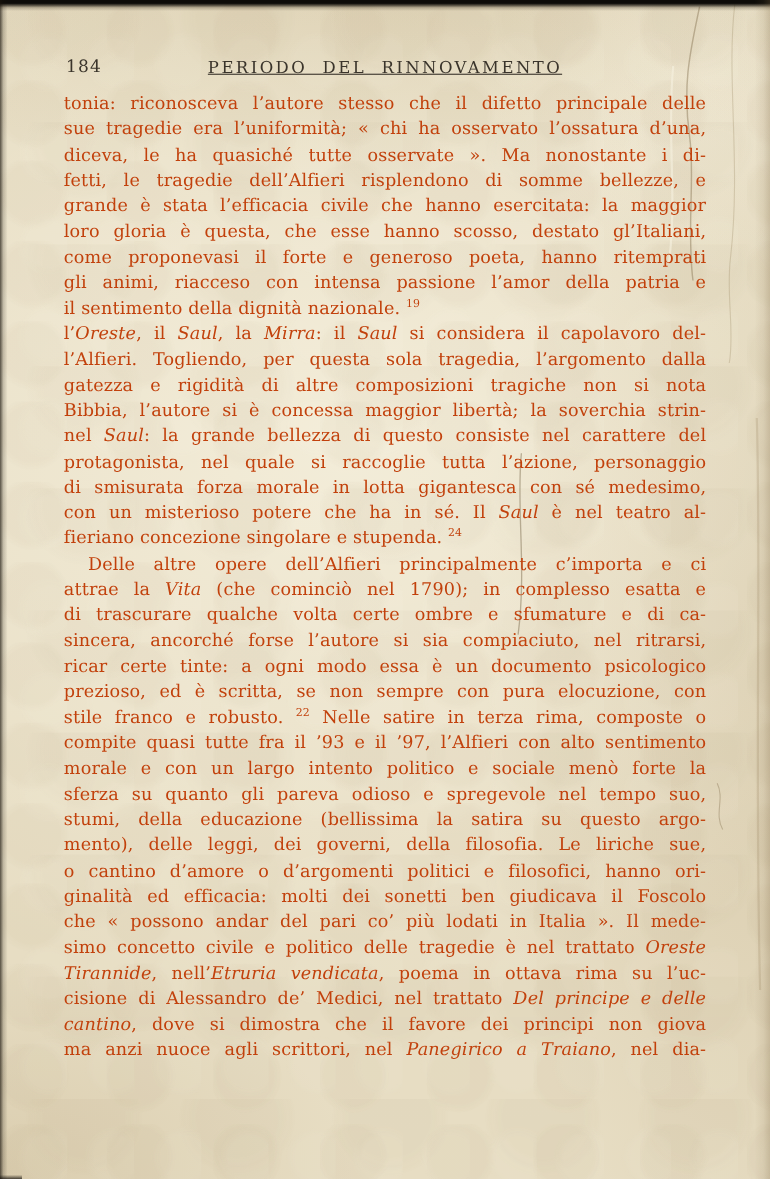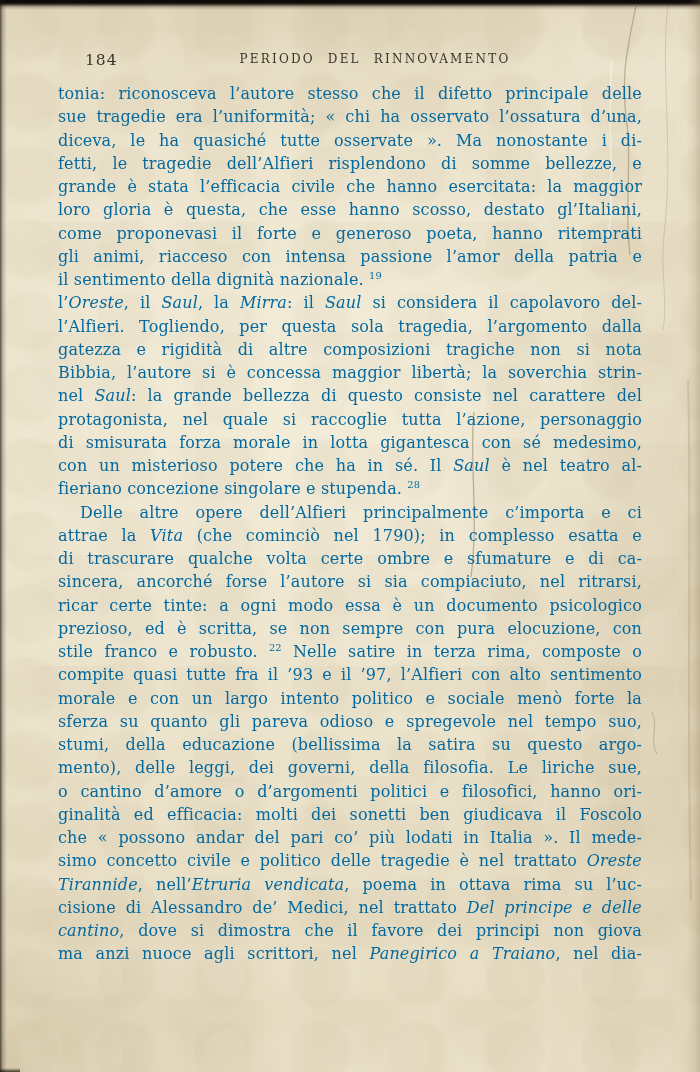--- a/index.html
+++ b/index.html
@@ -41,33 +41,32 @@
     background:linear-gradient(270deg, rgba(130,108,72,.28), rgba(130,108,72,.10) 6px, rgba(130,108,72,0) 14px);
   }
   .corner-bl {
     position:absolute; left:0; bottom:0; width:20px; height:4px;
     background:linear-gradient(0deg, rgba(12,9,5,.75), rgba(12,9,5,0));
   }
   .creases { position:absolute; inset:0; pointer-events:none; }
   .running-header {
     position:absolute; top:51px; left:58px; width:584px; height:20px;
     color:#3a342b;
-    margin-left:25px;
   }
   .page-number {
     position:absolute; left:2px; top:0;
     font-size:15.5px; letter-spacing:1px;
   }
   .header-title {
     position:absolute; left:0; right:0; top:1px; text-align:center;
-    font-size:12px; letter-spacing:2.2px; word-spacing:7px;
+    font-size:15px; letter-spacing:2.2px; word-spacing:7px;text-decoration:underline;
   }
   .body-text {
     position:absolute; top:82px; left:58px; width:584px;
-    color:#0369a1;
+    color:#c2410c;
     font-size:16px; line-height:23.25px; letter-spacing:.15px;
   }
   .line { text-align:justify; text-align-last:justify; white-space:normal; }
   .line.noj { text-align:left; text-align-last:left; }
   .line.ind { text-indent:22px; }
   .it { font-style:italic; }
   .sup { font-size:.62em; vertical-align:super; line-height:0; letter-spacing:0; }
 </style>
 </head>
 <body>
@@ -105,21 +104,21 @@
     <div class="line"><span>gli animi, riacceso con intensa passione l’amor della patria e</span></div>
     <div class="line noj"><span>il sentimento della dignità nazionale. </span><span class="sup">19</span></div>
     <div class="line"><span>l’</span><span class="it">Oreste</span><span>, il </span><span class="it">Saul</span><span>, la </span><span class="it">Mirra</span><span>: il </span><span class="it">Saul</span><span> si considera il capolavoro del-</span></div>
     <div class="line"><span>l’Alfieri. Togliendo, per questa sola tragedia, l’argomento dalla</span></div>
     <div class="line"><span>gatezza e rigidità di altre composizioni tragiche non si nota</span></div>
     <div class="line"><span>Bibbia, l’autore si è concessa maggior libertà; la soverchia strin-</span></div>
     <div class="line"><span>nel </span><span class="it">Saul</span><span>: la grande bellezza di questo consiste nel carattere del</span></div>
     <div class="line"><span>protagonista, nel quale si raccoglie tutta l’azione, personaggio</span></div>
     <div class="line"><span>di smisurata forza morale in lotta gigantesca con sé medesimo,</span></div>
     <div class="line"><span>con un misterioso potere che ha in sé. Il </span><span class="it">Saul</span><span> è nel teatro al-</span></div>
-    <div class="line noj"><span>fieriano concezione singolare e stupenda. </span><span class="sup">28</span></div>
+    <div class="line noj"><span>fieriano concezione singolare e stupenda. </span><span class="sup">24</span></div>
     <div class="line ind"><span>Delle altre opere dell’Alfieri principalmente c’importa e ci</span></div>
     <div class="line"><span>attrae la </span><span class="it">Vita</span><span> (che cominciò nel 1790); in complesso esatta e</span></div>
     <div class="line"><span>di trascurare qualche volta certe ombre e sfumature e di ca-</span></div>
     <div class="line"><span>sincera, ancorché forse l’autore si sia compiaciuto, nel ritrarsi,</span></div>
     <div class="line"><span>ricar certe tinte: a ogni modo essa è un documento psicologico</span></div>
     <div class="line"><span>prezioso, ed è scritta, se non sempre con pura elocuzione, con</span></div>
     <div class="line"><span>stile franco e robusto. </span><span class="sup">22</span><span> Nelle satire in terza rima, composte o</span></div>
     <div class="line"><span>compite quasi tutte fra il ’93 e il ’97, l’Alfieri con alto sentimento</span></div>
     <div class="line"><span>morale e con un largo intento politico e sociale menò forte la</span></div>
     <div class="line"><span>sferza su quanto gli pareva odioso e spregevole nel tempo suo,</span></div>

